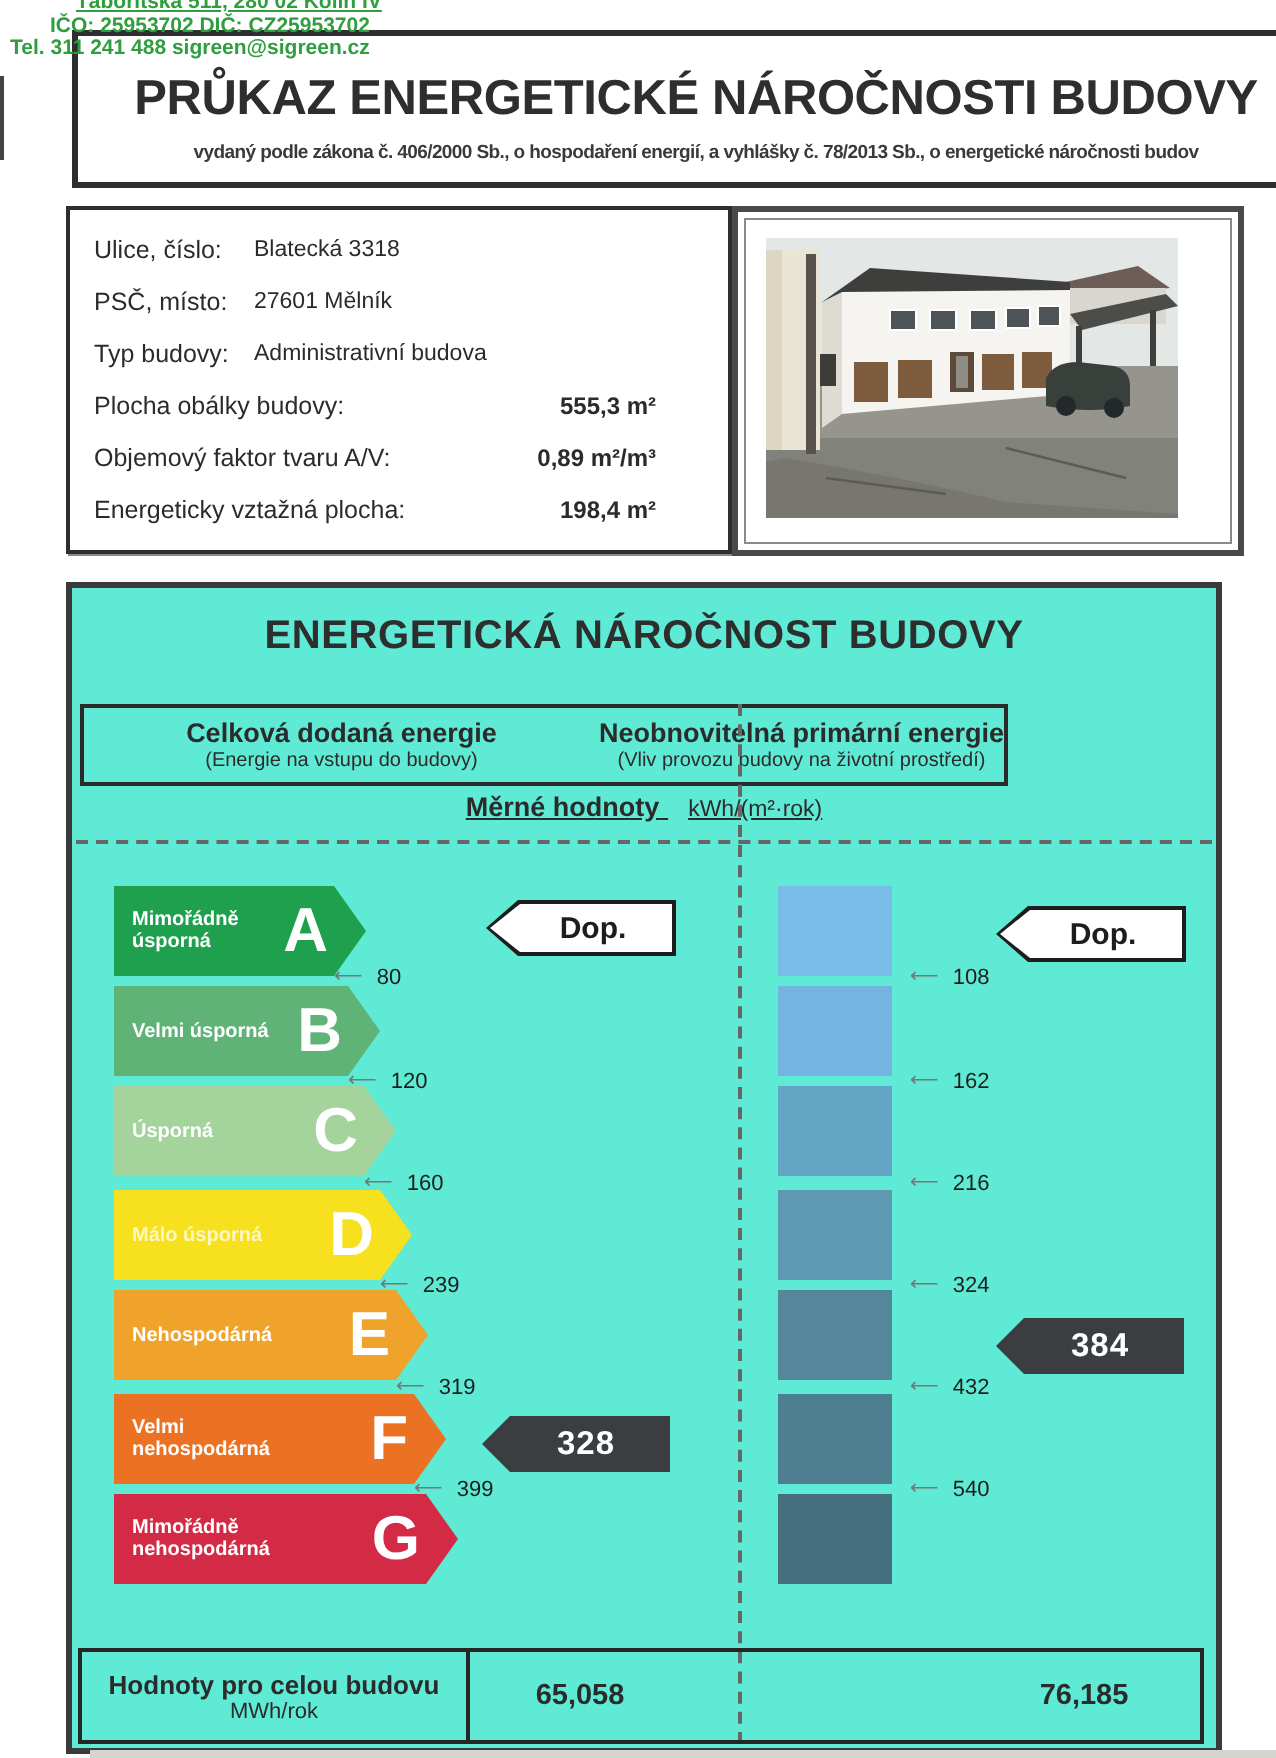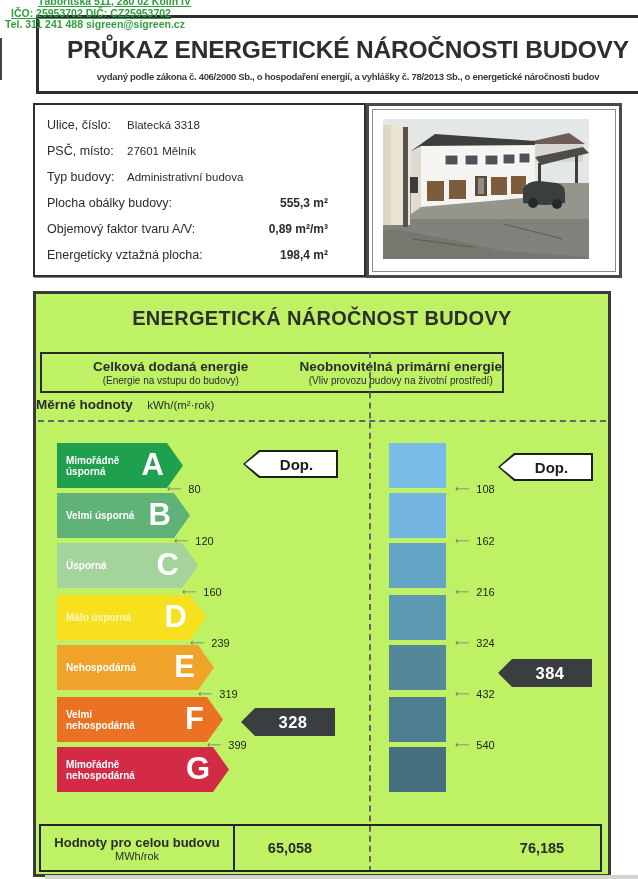--- a/index.html
+++ b/index.html
@@ -6,46 +6,46 @@
   html,body { width:638px; height:879px; }
   body {
     font-family:"Liberation Sans", sans-serif;
     background:#ffffff; color:#2b2b2b;
     position:relative; overflow:hidden;
   }
   
   .letterhead { position:absolute; left:0; top:-4px; z-index:5; font-weight:700; font-size:10.5px; line-height:11.5px; }
   .lh-line { position:relative; white-space:nowrap; }
   .lh-1 { margin-left:38px; text-decoration:underline; }
-  .lh-2 { margin-left:11px; text-decoration:underline; }
+  .lh-2 { margin-left:25px; }
   .lh-3 { margin-left:5px; }
   
   .title-box { position:absolute; left:36px; top:15px; width:624px; height:79px; border:3px solid #2e2e2e; background:#fff; }
   .main-title { margin-top:18px; text-align:center; font-size:24.5px; font-weight:700; letter-spacing:-0.2px; color:#2e2e2e; white-space:nowrap; }
   .sub-title { margin-top:7px; text-align:center; font-size:9.5px; font-weight:700; letter-spacing:-0.3px; color:#3a3a3a; white-space:nowrap; }
   
   .info-box { position:absolute; left:33px; top:103px; width:333px; height:174px; border:2px solid #2e2e2e; box-shadow:1px 1px 0 #888; padding:8px 14px 6px 12px; display:flex; flex-direction:column; justify-content:space-around; }
   .info-row { position:relative; height:24px; }
   .info-lbl { position:absolute; left:0; top:4px; font-weight:400; font-size:12.5px; white-space:nowrap; }
   .info-val-inline { position:absolute; left:80px; top:5px; font-size:11.5px; white-space:nowrap; }
   .info-val-right { position:absolute; right:22px; top:4px; font-weight:700; font-size:12px; white-space:nowrap; }
   
   .photo-box { position:absolute; left:366px; top:103px; width:256px; height:175px; border:3px solid #4a4a4a; background:#fff; }
   .photo-inner { position:absolute; left:3px; top:3px; right:3px; bottom:3px; border:1px solid #8a8a8a; }
   .photo { position:absolute; left:14px; top:13px; width:206px; height:140px; }
   
-  .chart-box { position:absolute; left:33px; top:291px; width:578px; height:586px; border:3px solid #3a3a3a; background:#bef264; }
+  .chart-box { position:absolute; left:33px; top:291px; width:578px; height:586px; border:3px solid #3a3a3a; background:#5eead4; }
   .chart-heading { position:absolute; top:13px; left:0; width:100%; text-align:center; font-size:20px; font-weight:700; letter-spacing:0.3px; color:#2e2e2e; }
   .hdr-box { position:absolute; left:4px; top:58px; width:464px; height:41px; border:2px solid #2a2a2a; display:flex; }
   .hdr-cell { display:flex; flex-direction:column; justify-content:center; align-items:center; }
   .hdr-cell.left { width:327px; }
   .hdr-cell.right { flex:1; }
   .hdr-title { font-size:13.5px; font-weight:700; white-space:nowrap; }
   .hdr-sub { font-size:10px; margin-top:1px; white-space:nowrap; }
-  .merne-row { position:absolute; left:0; top:101px; width:100%; text-align:left; }
+  .merne-row { position:absolute; left:0; top:101px; width:100%; text-align:center;text-decoration:underline; }
   .merne-lbl { font-size:13.5px; font-weight:700; }
   .merne-unit { font-size:11.5px; margin-left:10px; }
   .dash-h { position:absolute; left:2px; right:2px; top:126px; border-top:2px dashed #666; }
   .dash-v { position:absolute; left:333px; top:58px; height:520px; border-left:2px dashed #666; }
   
   .band { position:absolute; left:21px; height:45px; clip-path:polygon(0 0, calc(100% - 16px) 0, 100% 50%, calc(100% - 16px) 100%, 0 100%); color:#fff; }
   .band-label { position:absolute; left:9px; top:50%; transform:translateY(-50%); width:90px; font-size:10px; font-weight:700; line-height:11.5px; }
   .band-letter { position:absolute; right:19px; top:50%; transform:translateY(-52%); font-size:31px; font-weight:700; }
   .band-a { top:149px; width:126px; }
   .band-b { top:199px; width:133px;padding-left:47px; }

